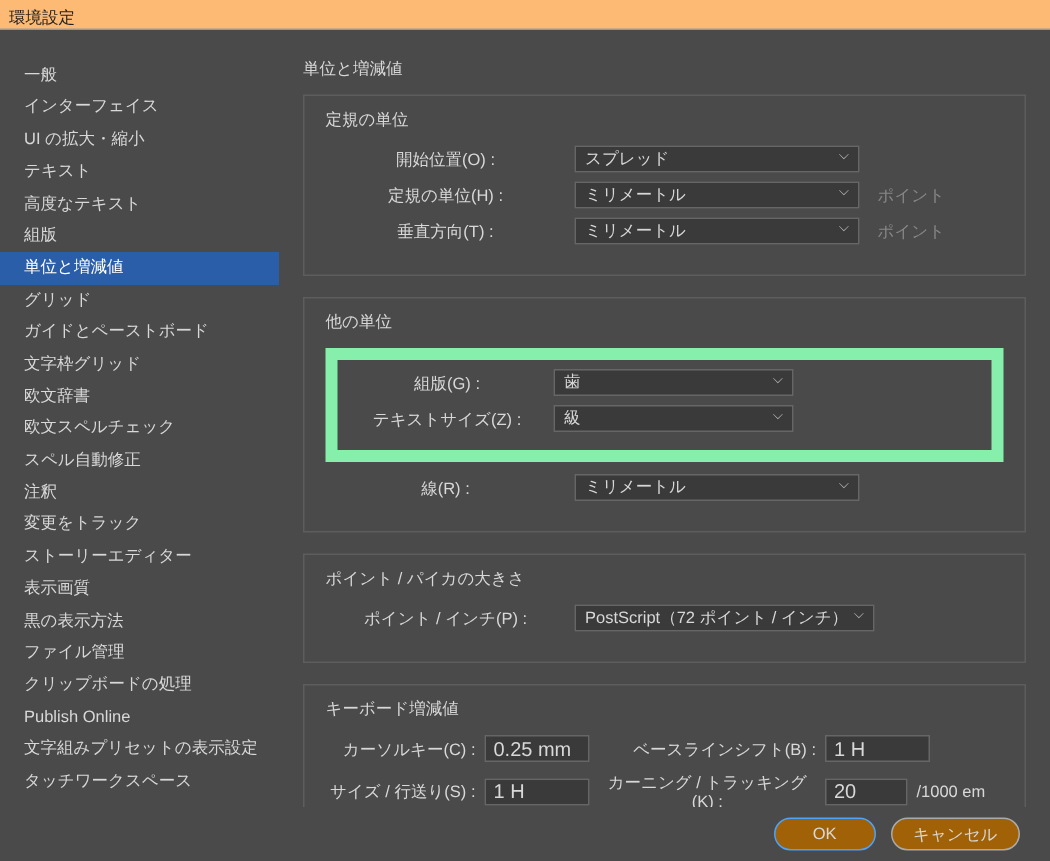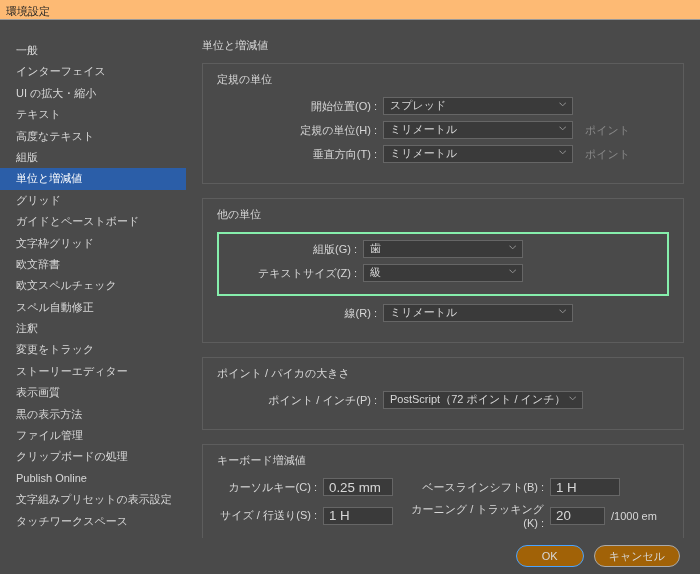--- a/index.html
+++ b/index.html
@@ -7,26 +7,26 @@
     .title-bar { height:20px; background:#fdba74; border-bottom:1px solid #999; display:flex; align-items:flex-end; padding-left:6px; color:#222; }
     .main { display:flex; height:calc(100% - 56px); }
     .sidebar { width:186px; background:#4a4a4a; padding-top:20px; }
     .side-item { padding:3px 0 3px 16px; color:#d8d8d8; cursor:pointer; line-height:1.4; }
     .side-item.selected { background:#2b5ea8; color:#fff; }
     .content { flex:1; padding:18px 16px 0 16px; background:#4a4a4a; }
     .section-title { font-size:11px; margin-bottom:10px; }
     .group { border:1px solid #5d5d5d; padding:10px 14px 14px 14px; margin-bottom:14px; }
     .group-title { font-size:11px; margin-bottom:10px; margin-top:-2px; }
     .row { display:flex; align-items:center; margin-bottom:6px; gap:6px; }
-    .row-label { text-align:right; width:160px; color:#d8d8d8; }
+    .row-label { text-align:center; width:160px; color:#d8d8d8; }
     .select { display:flex; align-items:flex-start; justify-content:space-between; height:18px; background:#3a3a3a; border:1px solid #666; padding:0 6px; color:#d8d8d8; cursor:pointer; min-width:140px; }
     .select .chev { font-size:9px; color:#bbb; }
     .input { height:18px; background:#3a3a3a; border:1px solid #666; color:#d8d8d8; padding:0 5px; width:70px; text-align:left; outline:none; }
     .unit-text { color:#888; margin-left:6px; width:50px;}
-    .highlight-box { border:2px solid #86efac; padding:6px 8px; margin:6px 0 8px 0; }
+    .highlight-box { border:8px solid #86efac; padding:6px 8px; margin:6px 0 8px 0; }
     .footer { position:absolute; left:0; right:0; bottom:0; height:36px; background:#4a4a4a; display:flex; justify-content:flex-end; align-items:center; padding-right:20px; gap:10px;}
     .btn { min-width:68px; height:22px; border:1px solid #aaa; border-radius:11px; background:#a16207; color:#d8d8d8; display:flex; align-items:center; justify-content:center; cursor:pointer; padding:0 14px; font-size:11px;}
     .btn.primary { border:1.5px solid #4aa3ff; }
     .kb-row { display:flex; align-items:center; gap:6px; margin-bottom:6px; }
     .kb-label { text-align:right; }
   </style>
 </head>
 <body>
 
 <div class="title-bar">
@@ -132,21 +132,21 @@
       <div class="group-title">キーボード増減値</div>
       <div class="kb-row">
         <span class="kb-label" style="width:100px;">カーソルキー(C) :</span>
         <input class="input" value="0.25 mm" style="">
         <span class="kb-label" style="width:145px;">ベースラインシフト(B) :</span>
         <input class="input" value="1 H" style="">
       </div>
       <div class="kb-row">
         <span class="kb-label" style="width:100px;">サイズ / 行送り(S) :</span>
         <input class="input" value="1 H" style="">
-        <span class="kb-label" style="width:145px;">カーニング / トラッキング(K) :</span>
+        <span class="kb-label" style="width:145px;text-align:center;">カーニング / トラッキング(K) :</span>
         <input class="input" style="width: 55px;" value="20">
         <span>/1000 em</span>
       </div>
     </div>
 
   </div>
 </div>
 
 <div class="footer">
   <div class="btn primary">

